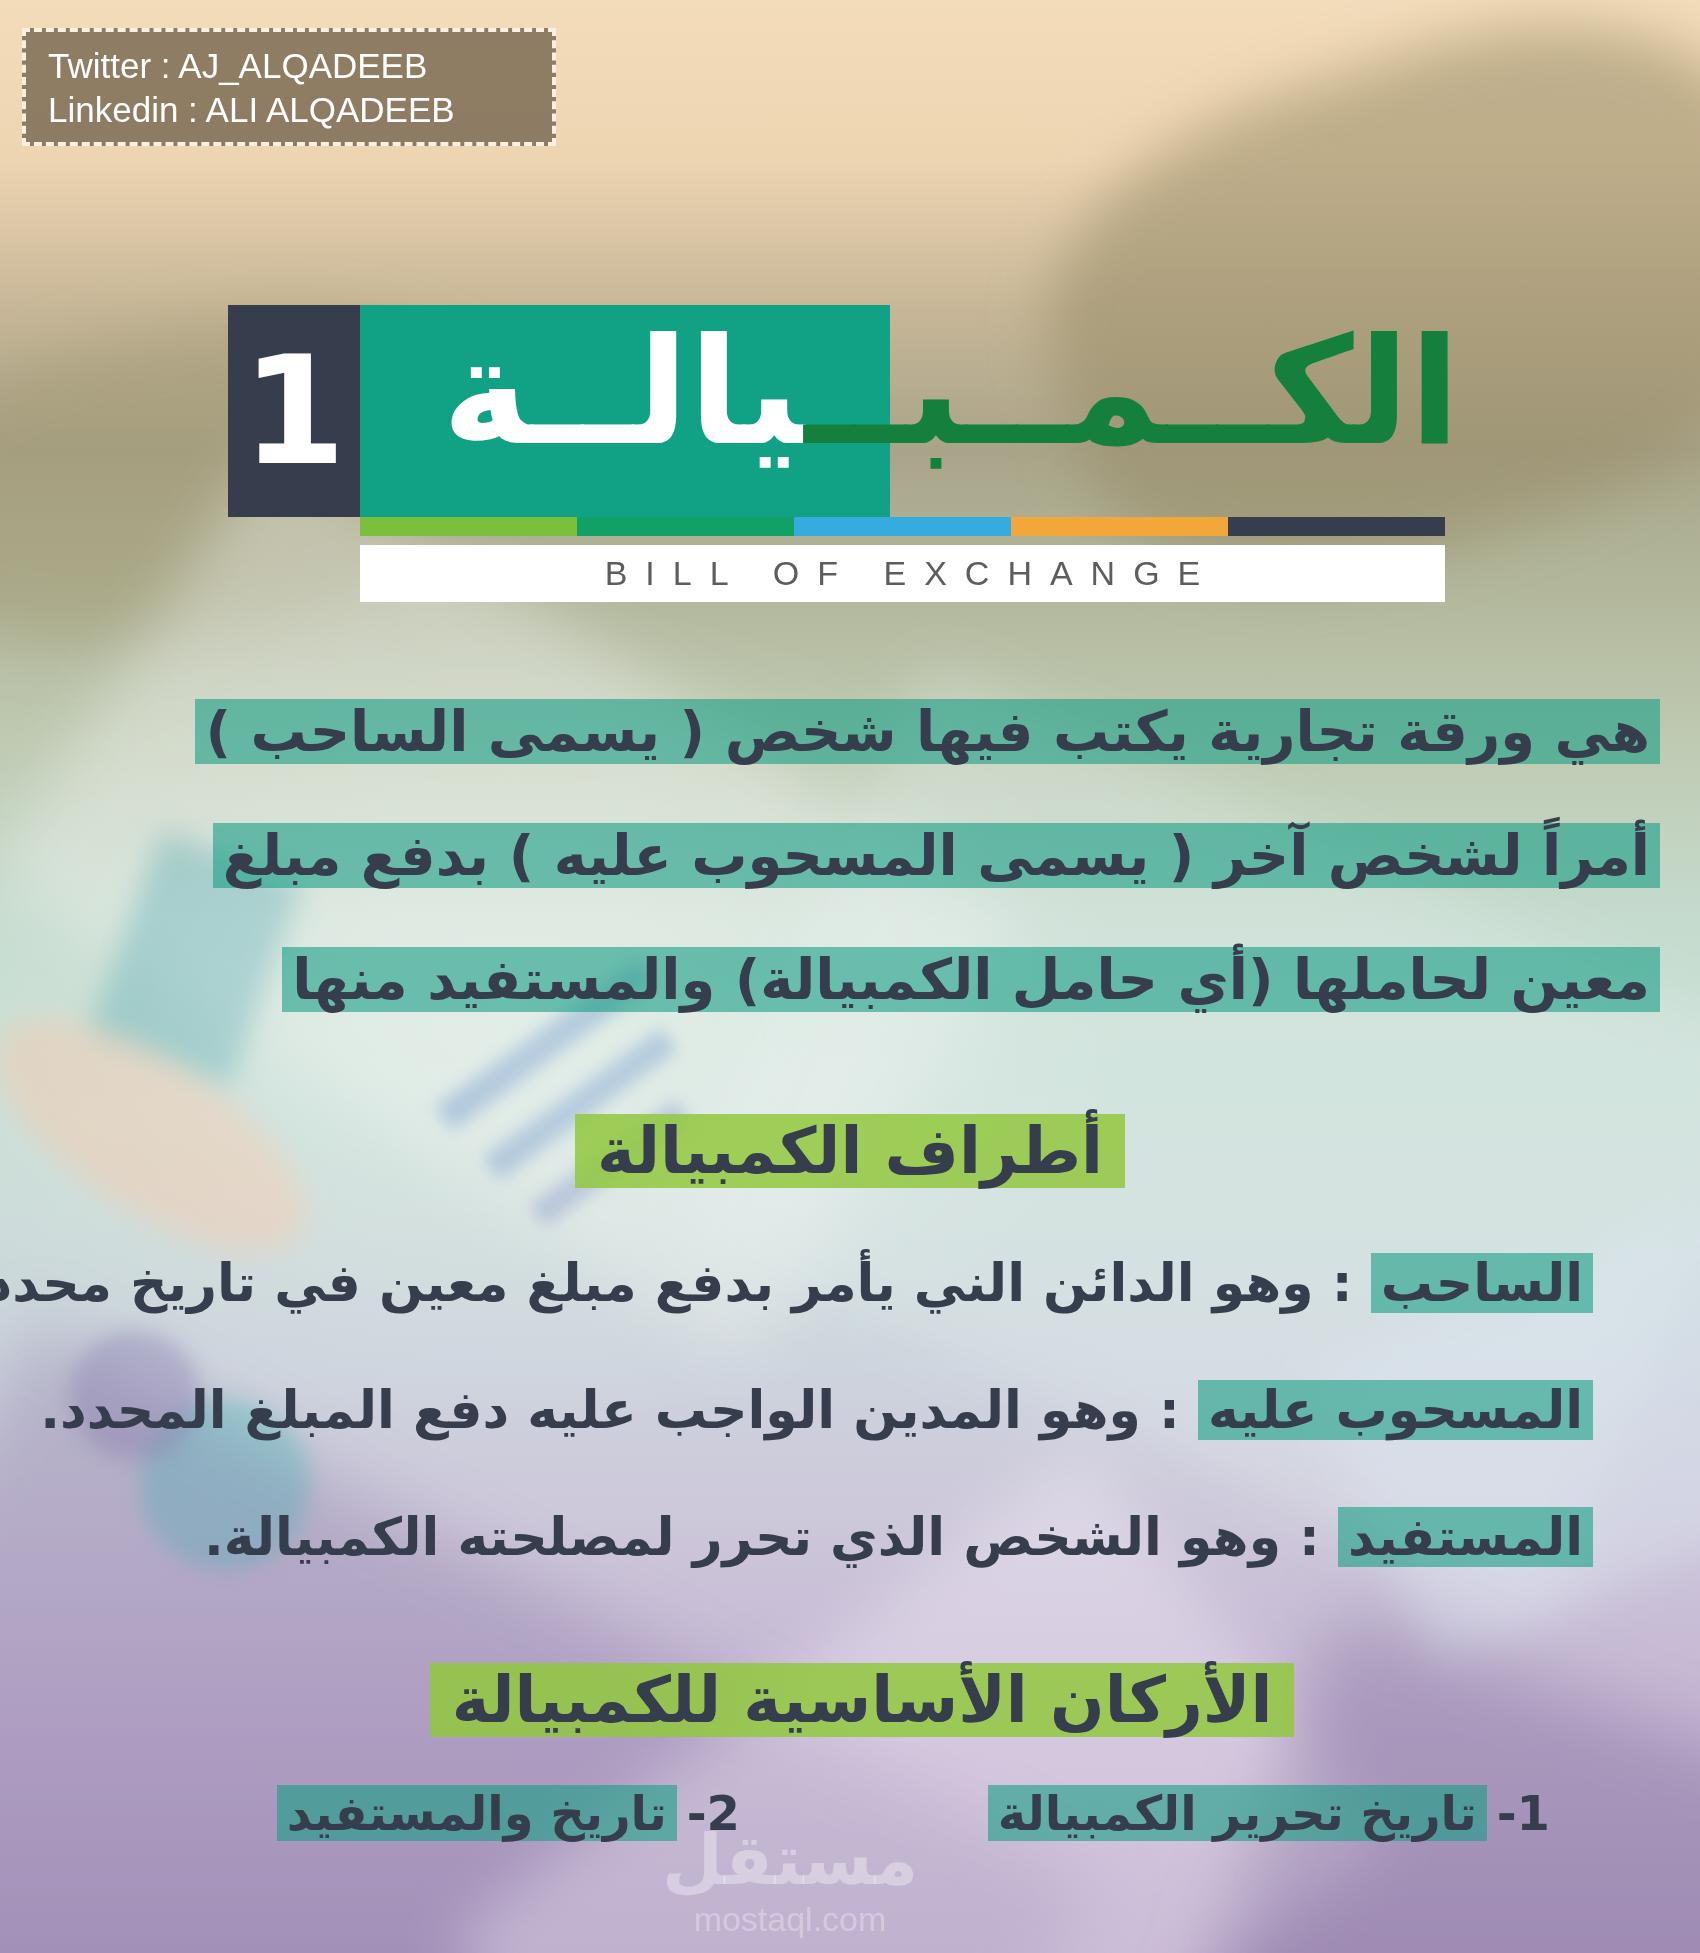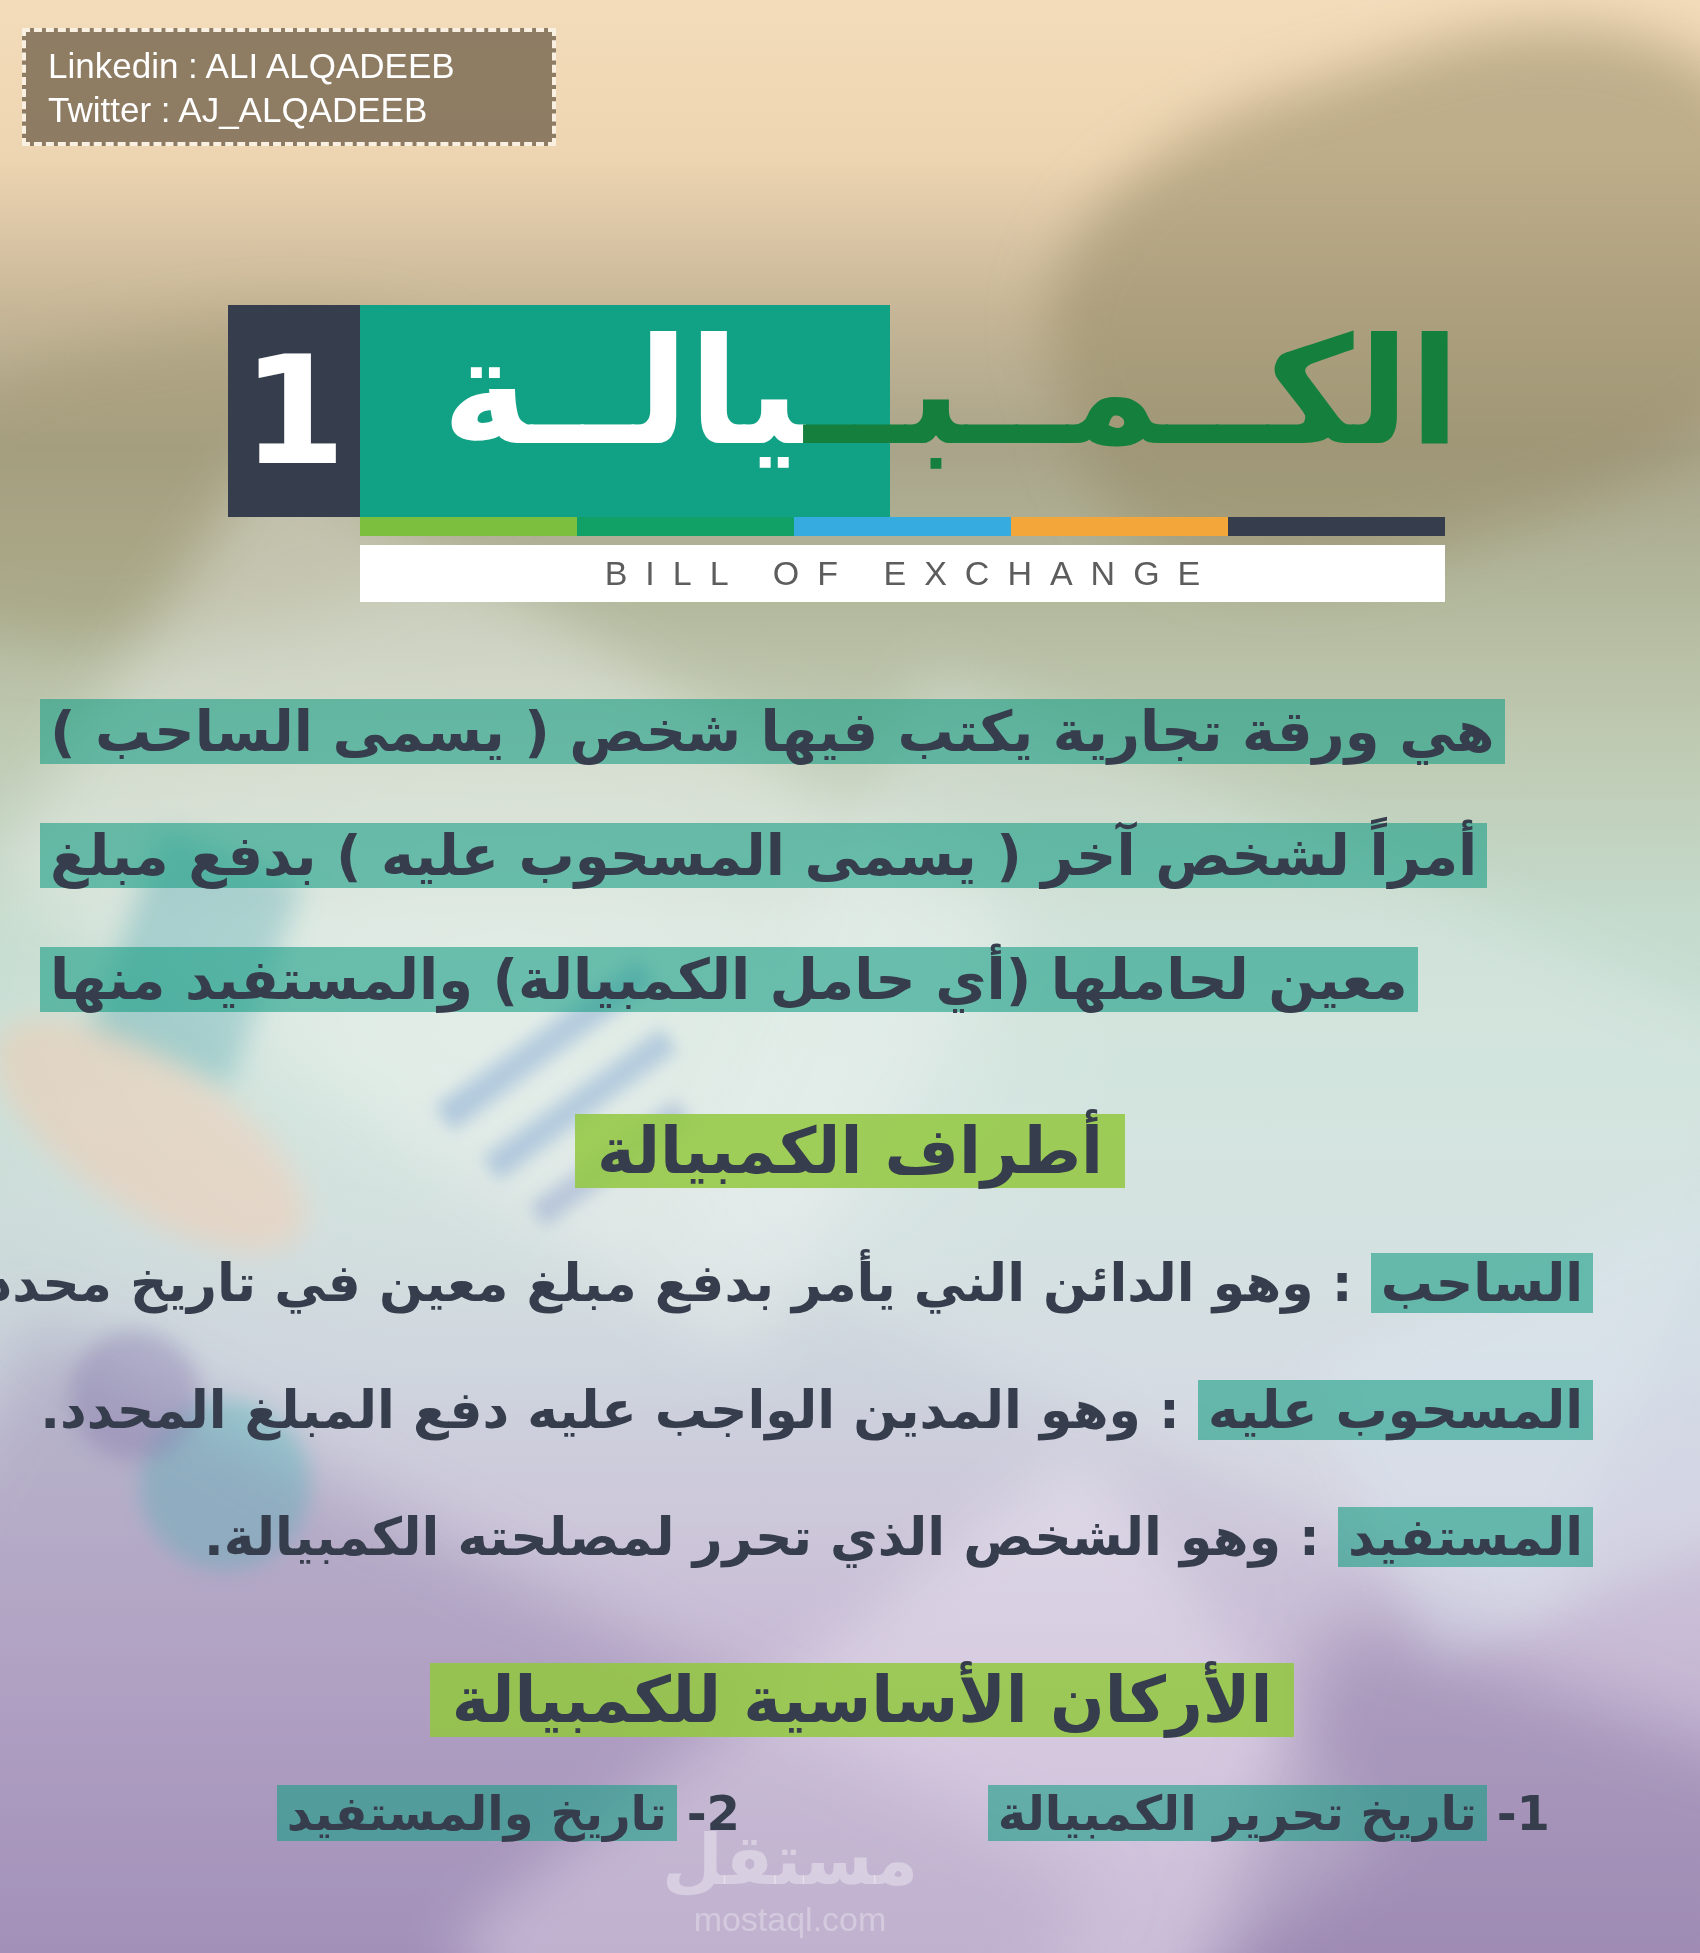--- a/index.html
+++ b/index.html
@@ -61,21 +61,21 @@
     display:flex;align-items:center;justify-content:center;
   }
   .subtitle-bar span{
     font-family:"Liberation Sans",sans-serif;
     font-size:34px;color:#5d5d5d;letter-spacing:18px;text-indent:18px;white-space:nowrap;
   }
   
   .ar{direction:rtl;color:#363d4c;font-weight:bold;}
   .hl{background:rgba(25,158,133,0.60);padding:0 10px;}
   .hl-green{background:rgba(146,200,62,0.85);padding:0 22px;}
-  .intro{position:absolute;left:40px;right:40px;top:670px;text-align:left;font-size:56px;}
+  .intro{position:absolute;left:40px;right:40px;top:670px;text-align:right;font-size:56px;}
   .intro .line{line-height:124px;white-space:nowrap;}
   .h-parties{position:absolute;left:0;right:0;top:1093px;margin:8px;text-align:center;
     font-size:64px;line-height:100px;}
   .defs{position:absolute;right:107px;top:1220px;text-align:right;font-size:52px;}
   .defs .def-line{line-height:127px;white-space:nowrap;}
   .h-elements{position:absolute;left:0;right:0;top:1645px;margin:0;text-align:center;
     font-size:64px;line-height:110px;padding-left:24px;}
   .el-item{position:absolute;top:1782px;font-size:48px;line-height:62px;white-space:nowrap;}
   .el-1{right:150px;}
   .el-2{right:960px;}
@@ -106,22 +106,22 @@
     <div class="shape" style="left:140px;top:1400px;width:170px;height:170px;background:rgba(90,200,195,0.45);border-radius:50%;filter:blur(10px);"></div>
     <div class="shape" style="left:70px;top:1330px;width:130px;height:130px;background:rgba(140,130,180,0.40);border-radius:50%;filter:blur(10px);"></div>
     <div class="shape" style="left:1350px;top:1260px;width:500px;height:320px;background:rgba(222,231,241,0.38);transform:rotate(-24deg);filter:blur(20px);"></div>
     <div class="shape" style="left:-200px;top:1560px;width:1200px;height:700px;background:rgba(120,100,150,0.28);transform:rotate(28deg);filter:blur(34px);"></div>
     <div class="shape" style="left:520px;top:1640px;width:800px;height:500px;background:rgba(246,241,250,0.35);transform:rotate(-38deg);filter:blur(28px);"></div>
     <div class="shape" style="left:1250px;top:1700px;width:600px;height:420px;background:rgba(110,90,140,0.30);transform:rotate(20deg);filter:blur(34px);"></div>
     <div class="bg-light"></div>
   </div>
 
   <div class="social-box">
+    <div>Twitter : AJ_ALQADEEB</div>
     <div>Linkedin : ALI ALQADEEB</div>
-    <div>Twitter : AJ_ALQADEEB</div>
   </div>
 
   <div class="teal-box"></div>
   <div class="num-box">
     <span>1</span>
   </div>
   <h1 class="title" dir="rtl"><span class="t-dark">الكــمــبــ</span><span class="t-white">يالــة</span></h1>
   <div class="stripes">
     <span class="s1"></span>
       <span class="s2"></span>

